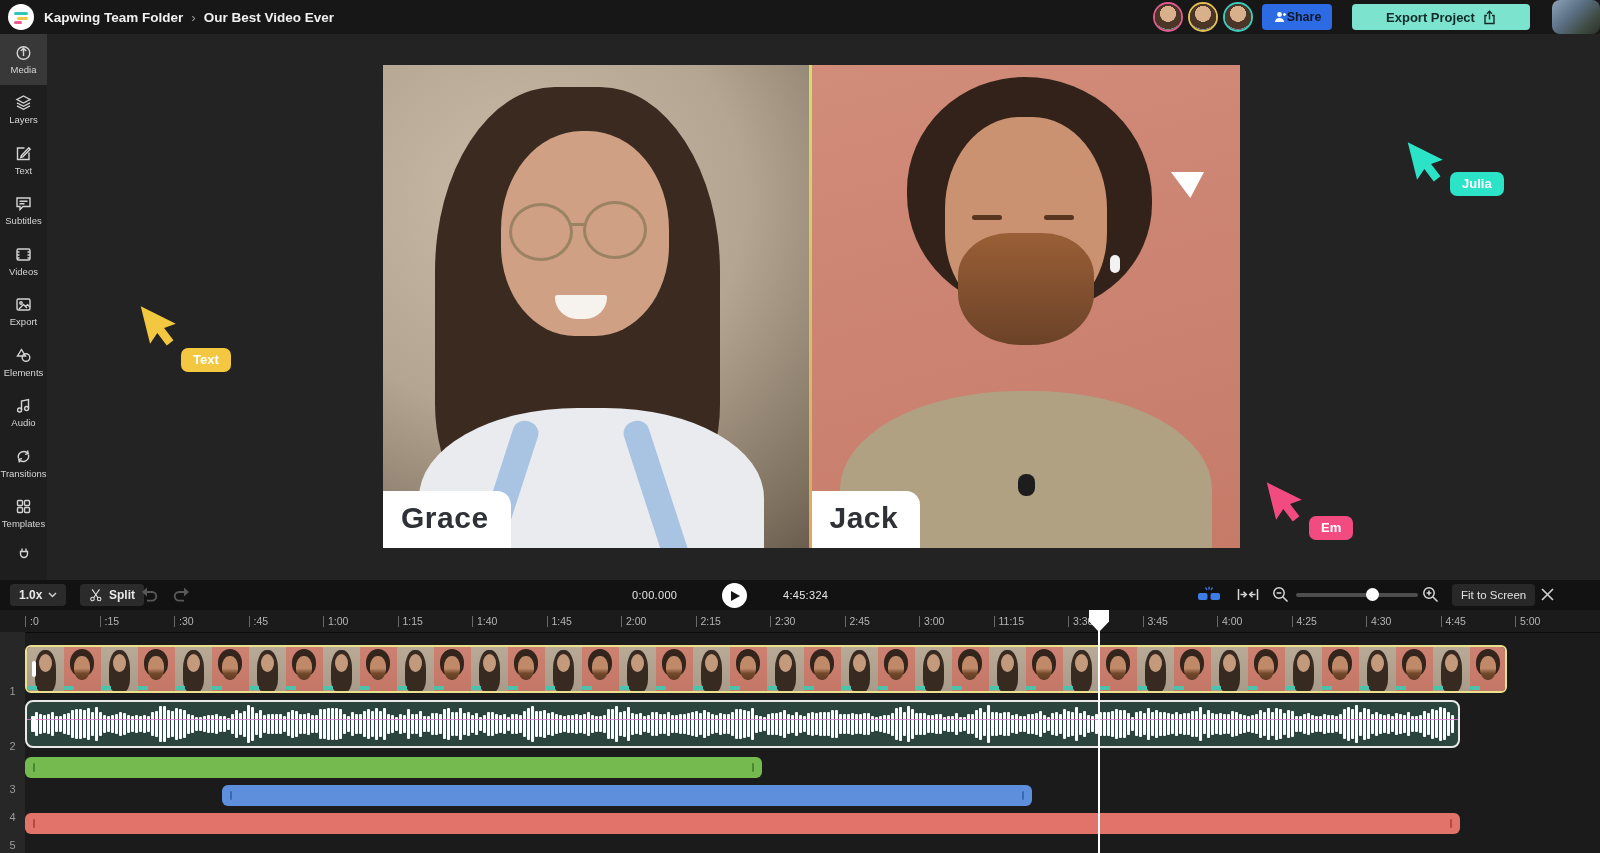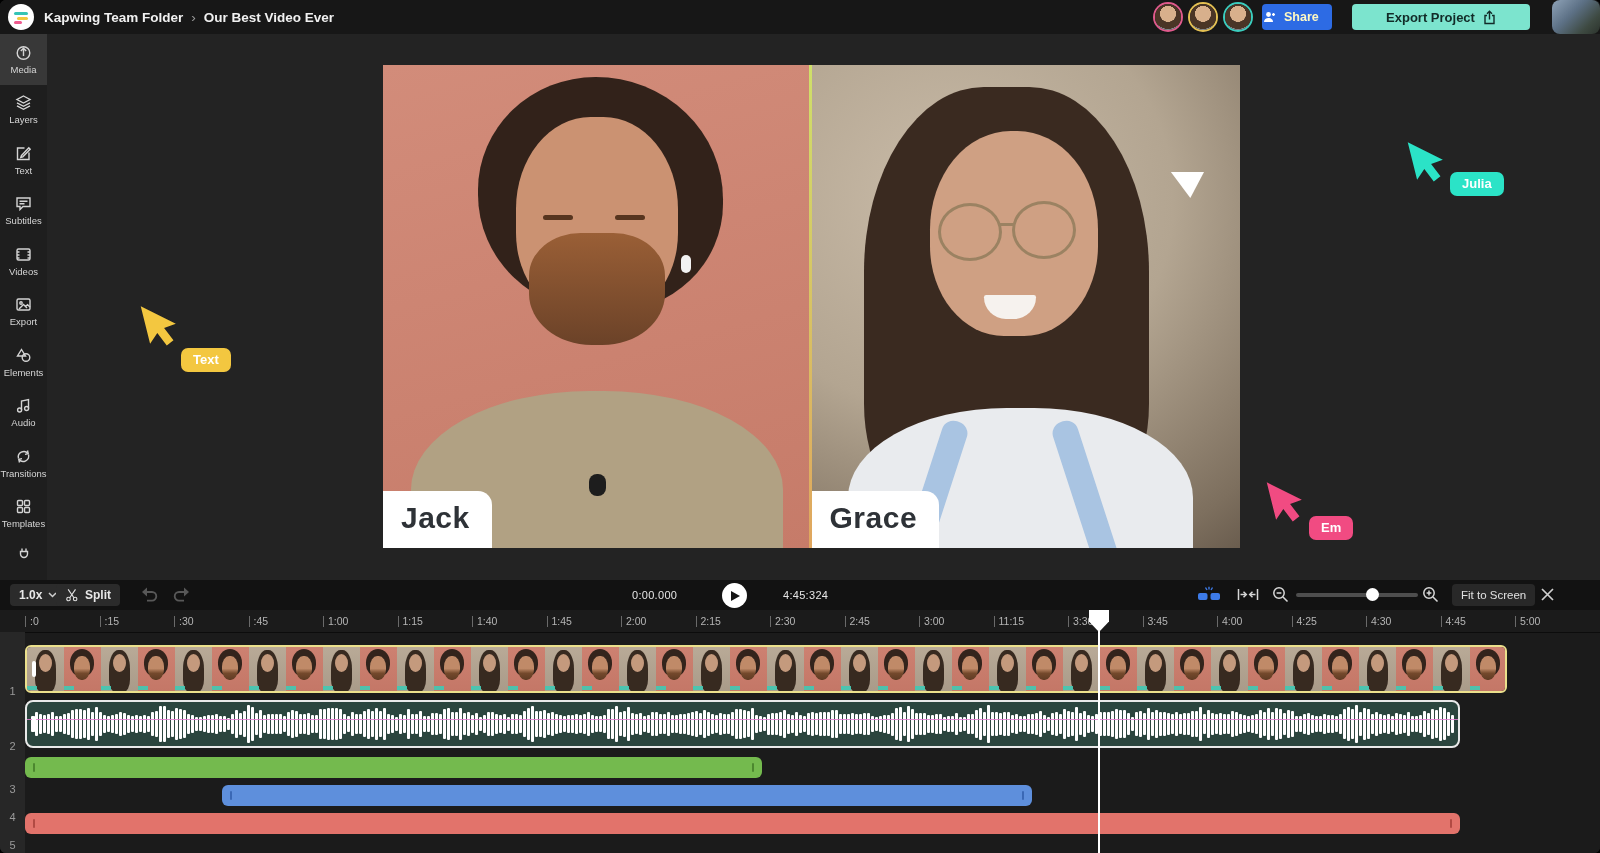--- a/index.html
+++ b/index.html
@@ -1,38 +1,38 @@
 <!DOCTYPE html>
 <html><head>
 <meta charset="utf-8">
 <style>
   * { margin:0; padding:0; box-sizing:border-box; }
   html,body { background:#000; }
   #app { position:relative; width:1600px; height:853px; overflow:hidden;
-         font-family:"Liberation Sans", sans-serif; background:#232323;border-radius:6px; }
+         font-family:"Liberation Sans", sans-serif; background:#232323; }
 
   
   .topbar { position:absolute; left:0; top:0; width:1600px; height:34px; background:#171717; z-index:40; }
   .logo { position:absolute; left:8px; top:4px; width:26px; height:26px; background:#fff; border-radius:50%; }
   .logo i { position:absolute; display:block; height:3px; border-radius:2px; }
   .logo .b1 { left:6px; top:8px; width:14px; background:#35c4b5; }
   .logo .b2 { left:9px; top:12.5px; width:11px; background:#f0c93f; }
   .logo .b3 { left:6px; top:17px; width:8px;  background:#ef5b8f; }
   .crumb { position:absolute; left:44px; top:0; height:34px; display:flex; align-items:center; gap:8px;
            color:#f0f0f0; font-size:13.5px; font-weight:700; }
   .crumb .sep { color:#9a9a9a; font-weight:400; }
   .avatars { position:absolute; left:1155px; top:4px; display:flex; gap:9px; }
   .av { width:26px; height:26px; border-radius:50%;
         background:radial-gradient(circle at 50% 38%, #d8b08c 0 38%, #4a3526 39% 72%, #8a8f93 73%); }
   .av.r1 { box-shadow:0 0 0 2px #e05a8c; }
   .av.r2 { box-shadow:0 0 0 2px #e5c153; }
   .av.r3 { box-shadow:0 0 0 2px #3bcdbe; }
   .share-btn { position:absolute; left:1262px; top:4px; width:70px; height:26px; background:#2d6be4;
-               border:none; border-radius:4px; color:#fef9c3; font-size:12.5px; font-weight:700;
-               display:flex; align-items:center; gap:8px; cursor:pointer; }
+               border:none; border-radius:4px; color:#0f172a; font-size:12.5px; font-weight:700;
+               display:flex; align-items:center; justify-content:center; gap:0; cursor:pointer; }
   .export-btn { position:absolute; left:1352px; top:4px; width:178px; height:26px; background:#7ce4ce;
                 border:none; border-radius:4px; color:#122b28; font-size:13px; font-weight:700;
                 display:flex; align-items:center; justify-content:center; gap:8px; cursor:pointer; }
   .me-avatar { position:absolute; left:1552px; top:0px; width:48px; height:34px; border-radius:8px;
                background:linear-gradient(135deg,#8fa3b8 0%,#5d7186 40%,#3e4a42 75%,#2c332c 100%); }
 
   
   .sidebar { position:absolute; left:0; top:34px; width:47px; height:546px; background:#1e1e1e; z-index:30; }
   .side-item { width:47px; height:50.5px; display:flex; flex-direction:column; align-items:center;
                justify-content:center; gap:3px; cursor:pointer; }
@@ -84,21 +84,21 @@
                   padding:4px 12px 5px; border-radius:7px; }
   .lbl-eric  { left:181px;  top:348px; background:#f3c740; }
   .lbl-julia { left:1450px; top:172px; background:#2be3c7; }
   .lbl-em    { left:1309px; top:516px; background:#f14b82; }
 
   
   .tl-toolbar { position:absolute; left:0; top:580px; width:1600px; height:30px; background:#121212; z-index:20; }
   .chipbtn { position:absolute; top:4px; height:22px; background:#2b2b2b; border:none; border-radius:4px;
              color:#e8e8e8; font-size:12px; font-weight:600; display:flex; align-items:center; gap:6px;
              padding:0 9px; cursor:pointer; font-family:"Liberation Sans",sans-serif; }
-  .btn-speed { left:10px; } .btn-split { left:56px; }
+  .btn-speed { left:10px; } .btn-split { left:80px; }
   .histbtn { position:absolute; top:7px; background:none; border:none; cursor:pointer; }
   .btn-undo { left:140px; } .btn-redo { left:172px; }
   .tl-time { position:absolute; top:9px; color:#e6e6e6; font-size:11px; letter-spacing:.3px; }
   .t-cur { left:632px; } .t-dur { left:783px; }
   .play-btn { position:absolute; left:722px; top:3px; width:25px; height:25px; border-radius:50%;
               background:#fff; border:none; cursor:pointer; display:flex; align-items:center; justify-content:center; }
   .play-btn i { display:block; width:0; height:0; border-left:9px solid #141414;
                 border-top:5.5px solid transparent; border-bottom:5.5px solid transparent; margin-left:2px; }
   .icon-btn { position:absolute; background:none; border:none; cursor:pointer; padding:0; }
   .snap-ic { left:1196px; top:6px; }
@@ -280,42 +280,42 @@
     <div class="plug-item">
       <svg width="16" height="16" viewBox="0 0 16 16" stroke="#d4d4d4" fill="none" stroke-width="1.4">
           <path d="M4.5 6.5 H11.5 V9 A3.5 3.5 0 0 1 8 12.5 A3.5 3.5 0 0 1 4.5 9 Z"></path>
           <path d="M6 6.5 V3.5 M10 6.5 V3.5"></path>
         </svg>
     </div>
   </div>
 
   <div class="stage"></div>
   <div class="video">
-    <div class="vhalf v-jack">
-      <div class="j-hair"></div>
-      <div class="j-face"></div>
-      <div class="j-eye l"></div>
-        <div class="j-eye r"></div>
-      <div class="j-beard"></div>
-      <div class="j-pod"></div>
-      <div class="j-shirt"></div>
-      <div class="j-mic"></div>
-      <div class="nameplate">Jack</div>
-    </div>
     <div class="vhalf v-grace">
       <div class="g-hair"></div>
       <div class="g-face"></div>
       <div class="g-glass l"></div>
         <div class="g-glass r"></div>
       <div class="g-bridge"></div>
       <div class="g-smile"></div>
       <div class="g-shirt"></div>
       <div class="g-hood l"></div>
         <div class="g-hood r"></div>
       <div class="nameplate">Grace</div>
+    </div>
+    <div class="vhalf v-jack">
+      <div class="j-hair"></div>
+      <div class="j-face"></div>
+      <div class="j-eye l"></div>
+        <div class="j-eye r"></div>
+      <div class="j-beard"></div>
+      <div class="j-pod"></div>
+      <div class="j-shirt"></div>
+      <div class="j-mic"></div>
+      <div class="nameplate">Jack</div>
     </div>
     <div class="v-divider"></div>
   </div>
 
   <div class="bubble-tail"></div>
 
   <div class="cursor" style="left:137px; top:300px;">
     <svg width="52" height="58" viewBox="0 0 32 36" style="transform:rotate(-14deg);">
       <path d="M6 1 L6 25 L12 19.5 L15.8 28.5 L20.6 26.4 L16.8 17.6 L24.5 16.8 Z" fill="#F3C740"></path>
     </svg>

